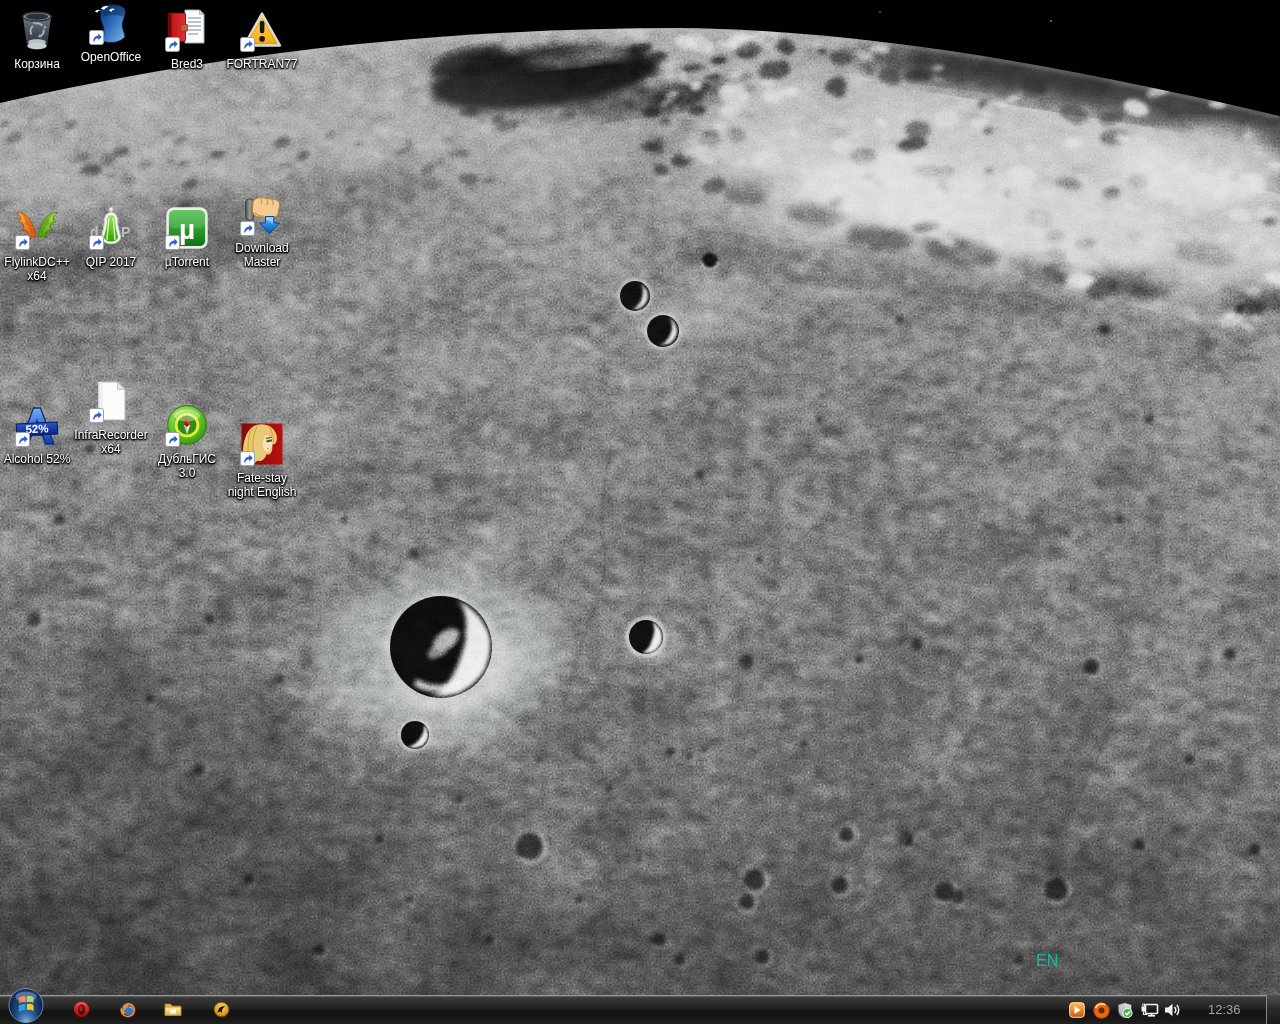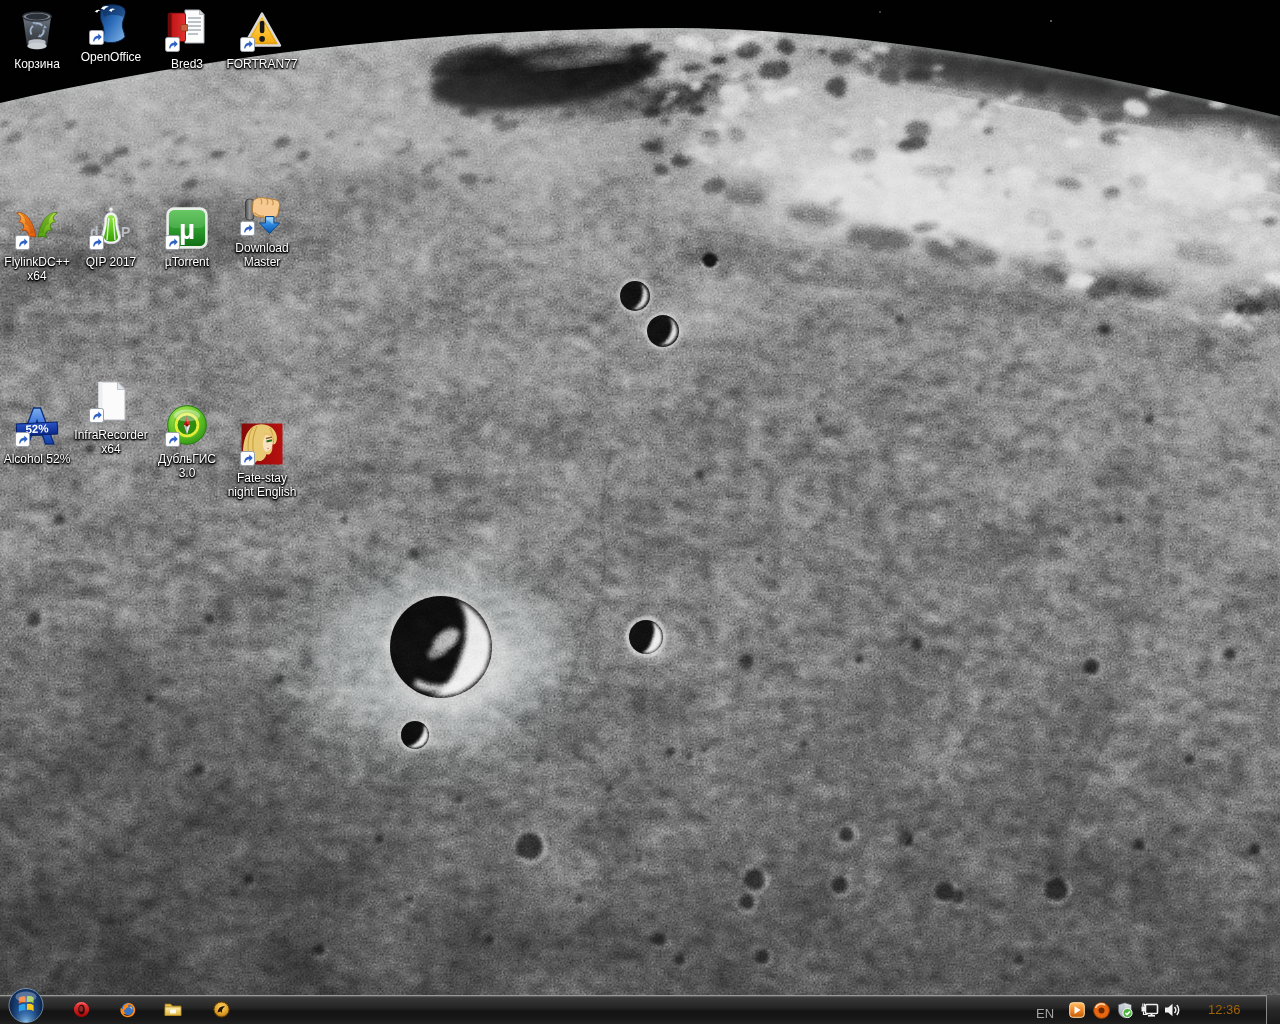--- a/index.html
+++ b/index.html
@@ -1033,21 +1033,21 @@
 <defs>
       <radialGradient id="amp" cx="0.5" cy="0.35" r="0.7">
         <stop offset="0" stop-color="#ffd468"></stop>
         <stop offset="0.7" stop-color="#d89820"></stop>
         <stop offset="1" stop-color="#8a5c08"></stop>
       </radialGradient>
     </defs>
 <circle cx="8.5" cy="8.5" r="7.6" fill="url(#amp)" stroke="#5a3c04" stroke-width="1"></circle>
 <path d="M4.5,11.5 C5.5,6.5 8,4.5 12,5.5 C9.5,7 8.5,9 9,12 L7.5,10.5 Z" fill="#241404"></path>
 </svg>
-<div style="position:absolute;left:1036px;top:1006px;color:#a3a3a3;font-size:13px">EN</div>
+<div style="position:absolute;left:1036px;top:952px;color:#14b8a6;font-size:16px">EN</div>
 <svg class="tbi" style="left:1069px;top:1002px" width="16" height="16" viewBox="0 0 16 16">
 <defs>
       <linearGradient id="tap" x1="0" y1="0" x2="0" y2="1">
         <stop offset="0" stop-color="#ffc068"></stop>
         <stop offset="0.5" stop-color="#f08828"></stop>
         <stop offset="1" stop-color="#c05808"></stop>
       </linearGradient>
     </defs>
 <rect x="0.7" y="0.7" width="14.6" height="14.6" rx="3" fill="url(#tap)" stroke="#ffe0a8" stroke-width="1"></rect>
 <path d="M5.5,4 L5.5,12 L11.5,8 Z" fill="#fff"></path>
@@ -1076,15 +1076,15 @@
     <rect x="9.5" y="11.5" width="2" height="2" fill="#f0f0f0"></rect>
 <rect x="0.5" y="4.5" width="4" height="5" fill="#f0f0f0"></rect>
 <rect x="1.3" y="1.5" width="1.1" height="3" fill="#f0f0f0"></rect>
     <rect x="2.9" y="1.5" width="1.1" height="3" fill="#f0f0f0"></rect>
 <path d="M2.5,9.5 v3 h4" stroke="#f0f0f0" stroke-width="1.2" fill="none"></path>
 </svg>
 <svg class="tbi" style="left:1164px;top:1002px" width="18" height="16" viewBox="0 0 18 16">
 <path d="M1,5.5 v5 h3.2 l4.3,3.8 V1.7 L4.2,5.5 Z" fill="#f0f0f0"></path>
 <path d="M10.5,5 a4.5,4.5 0 0 1 0,6 M12.8,3 a7.5,7.5 0 0 1 0,10" stroke="#f0f0f0" stroke-width="1.5" fill="none"></path>
 </svg>
-<div style="position:absolute;left:1208px;top:1002px;color:#a16207;font-size:13px">12:36</div>
+<div style="position:absolute;left:1208px;top:1002px;color:#a3a3a3;font-size:13px">12:36</div>
 <div style="position:absolute;left:1266px;top:995px;width:14px;height:29px;
 background:linear-gradient(#505050,#282828 50%,#1a1a1a);border-left:1px solid #888;box-sizing:border-box"></div>
 
 </body></html>

